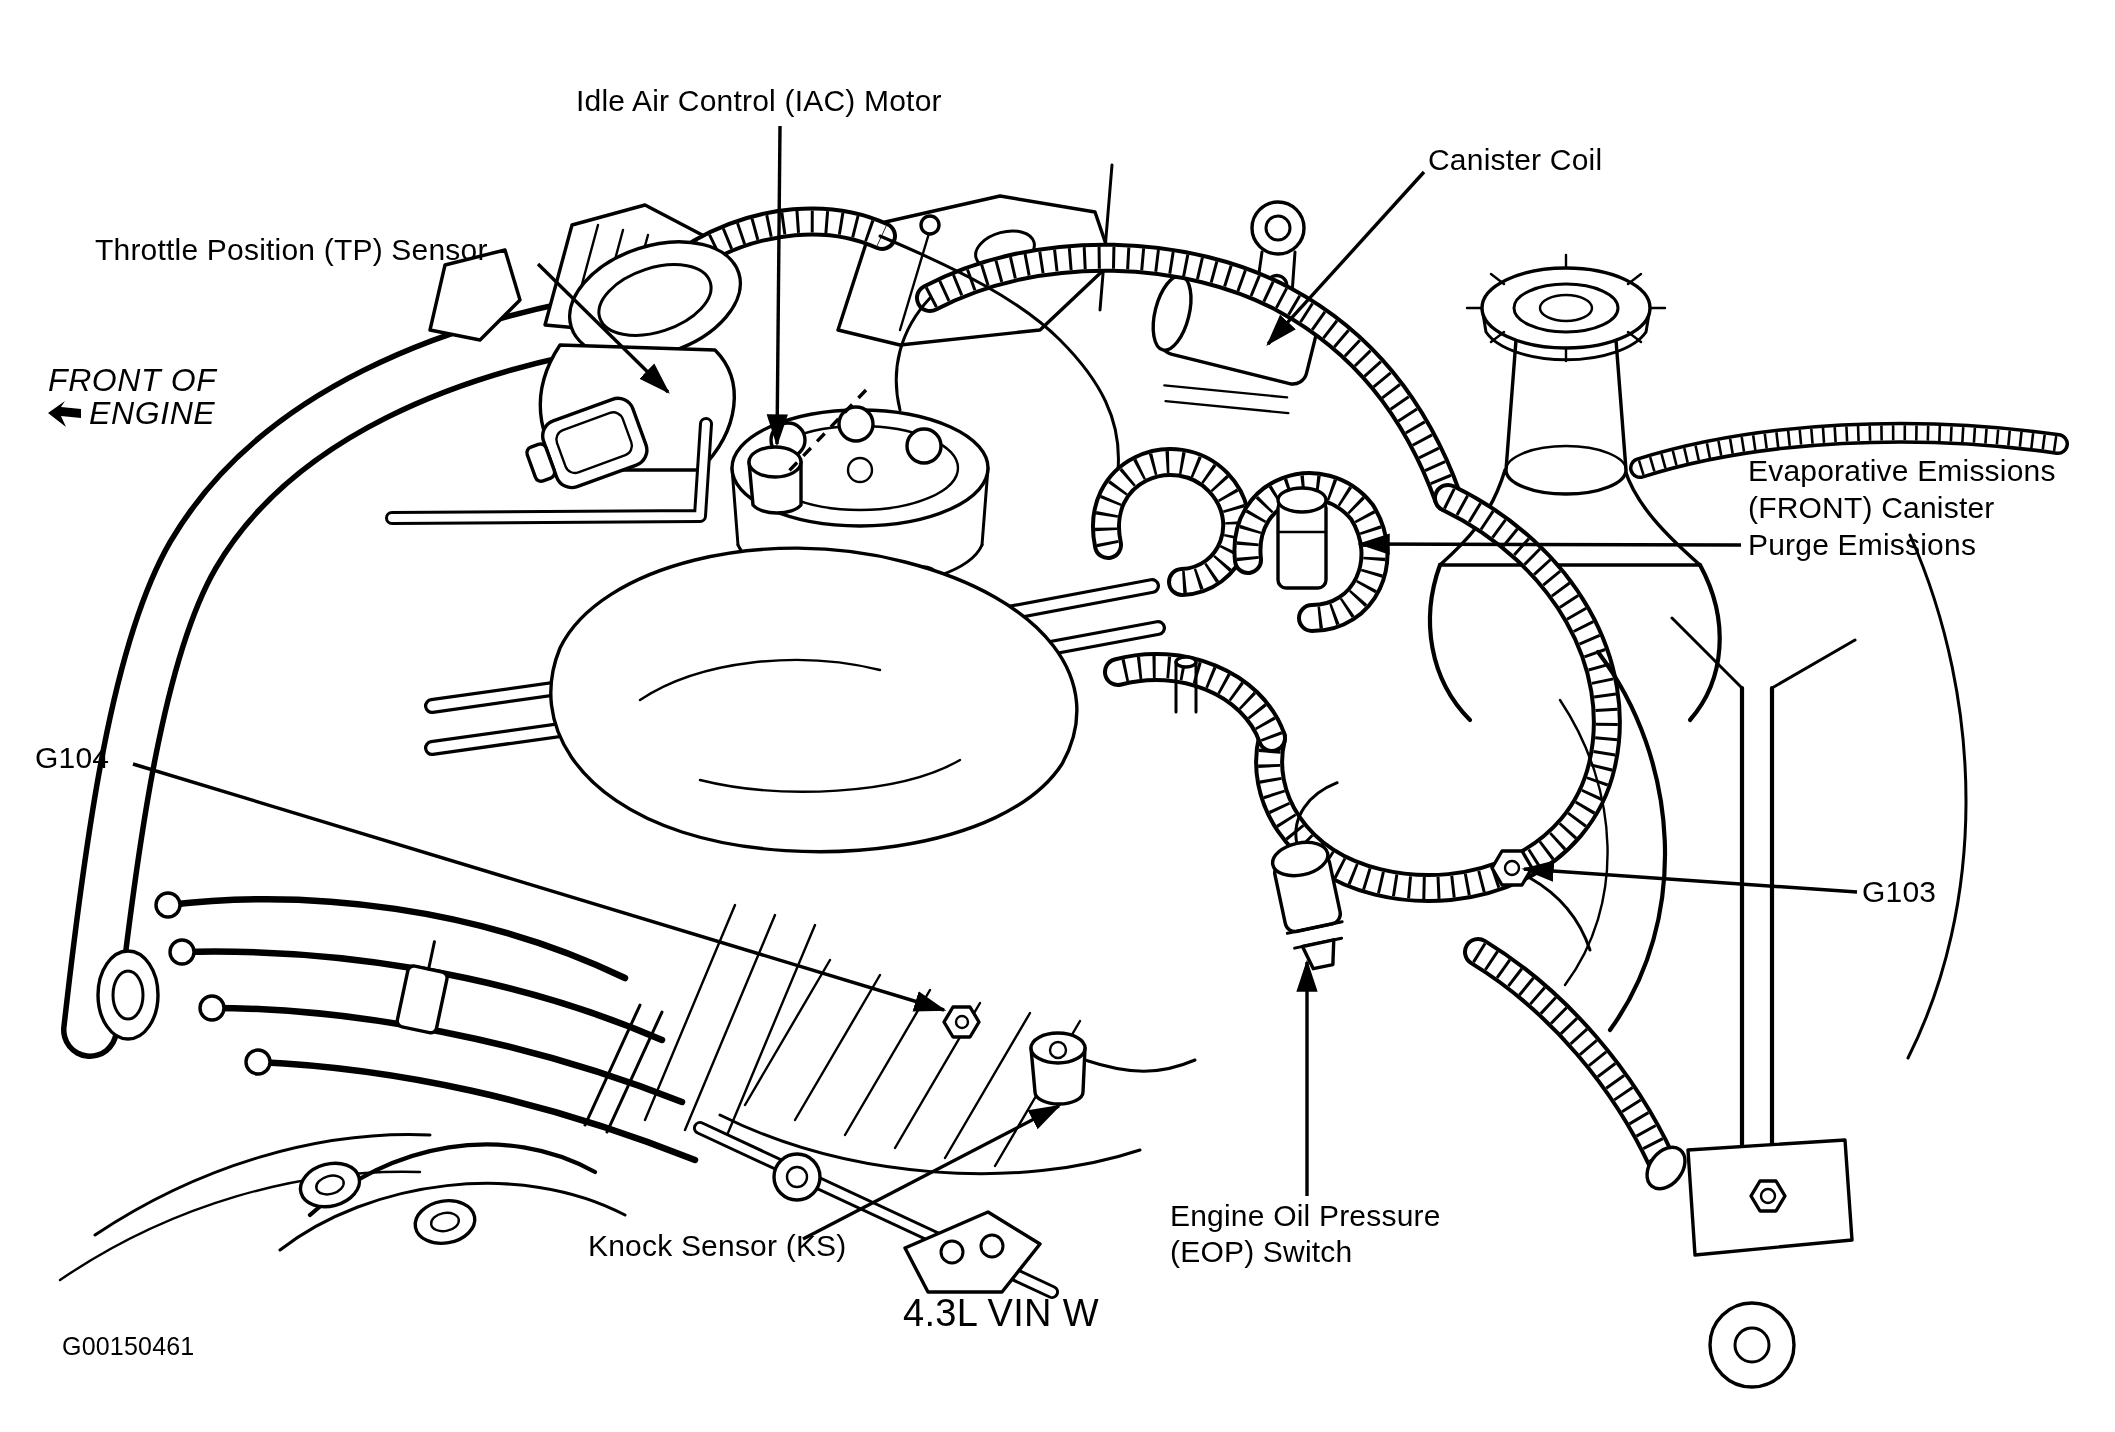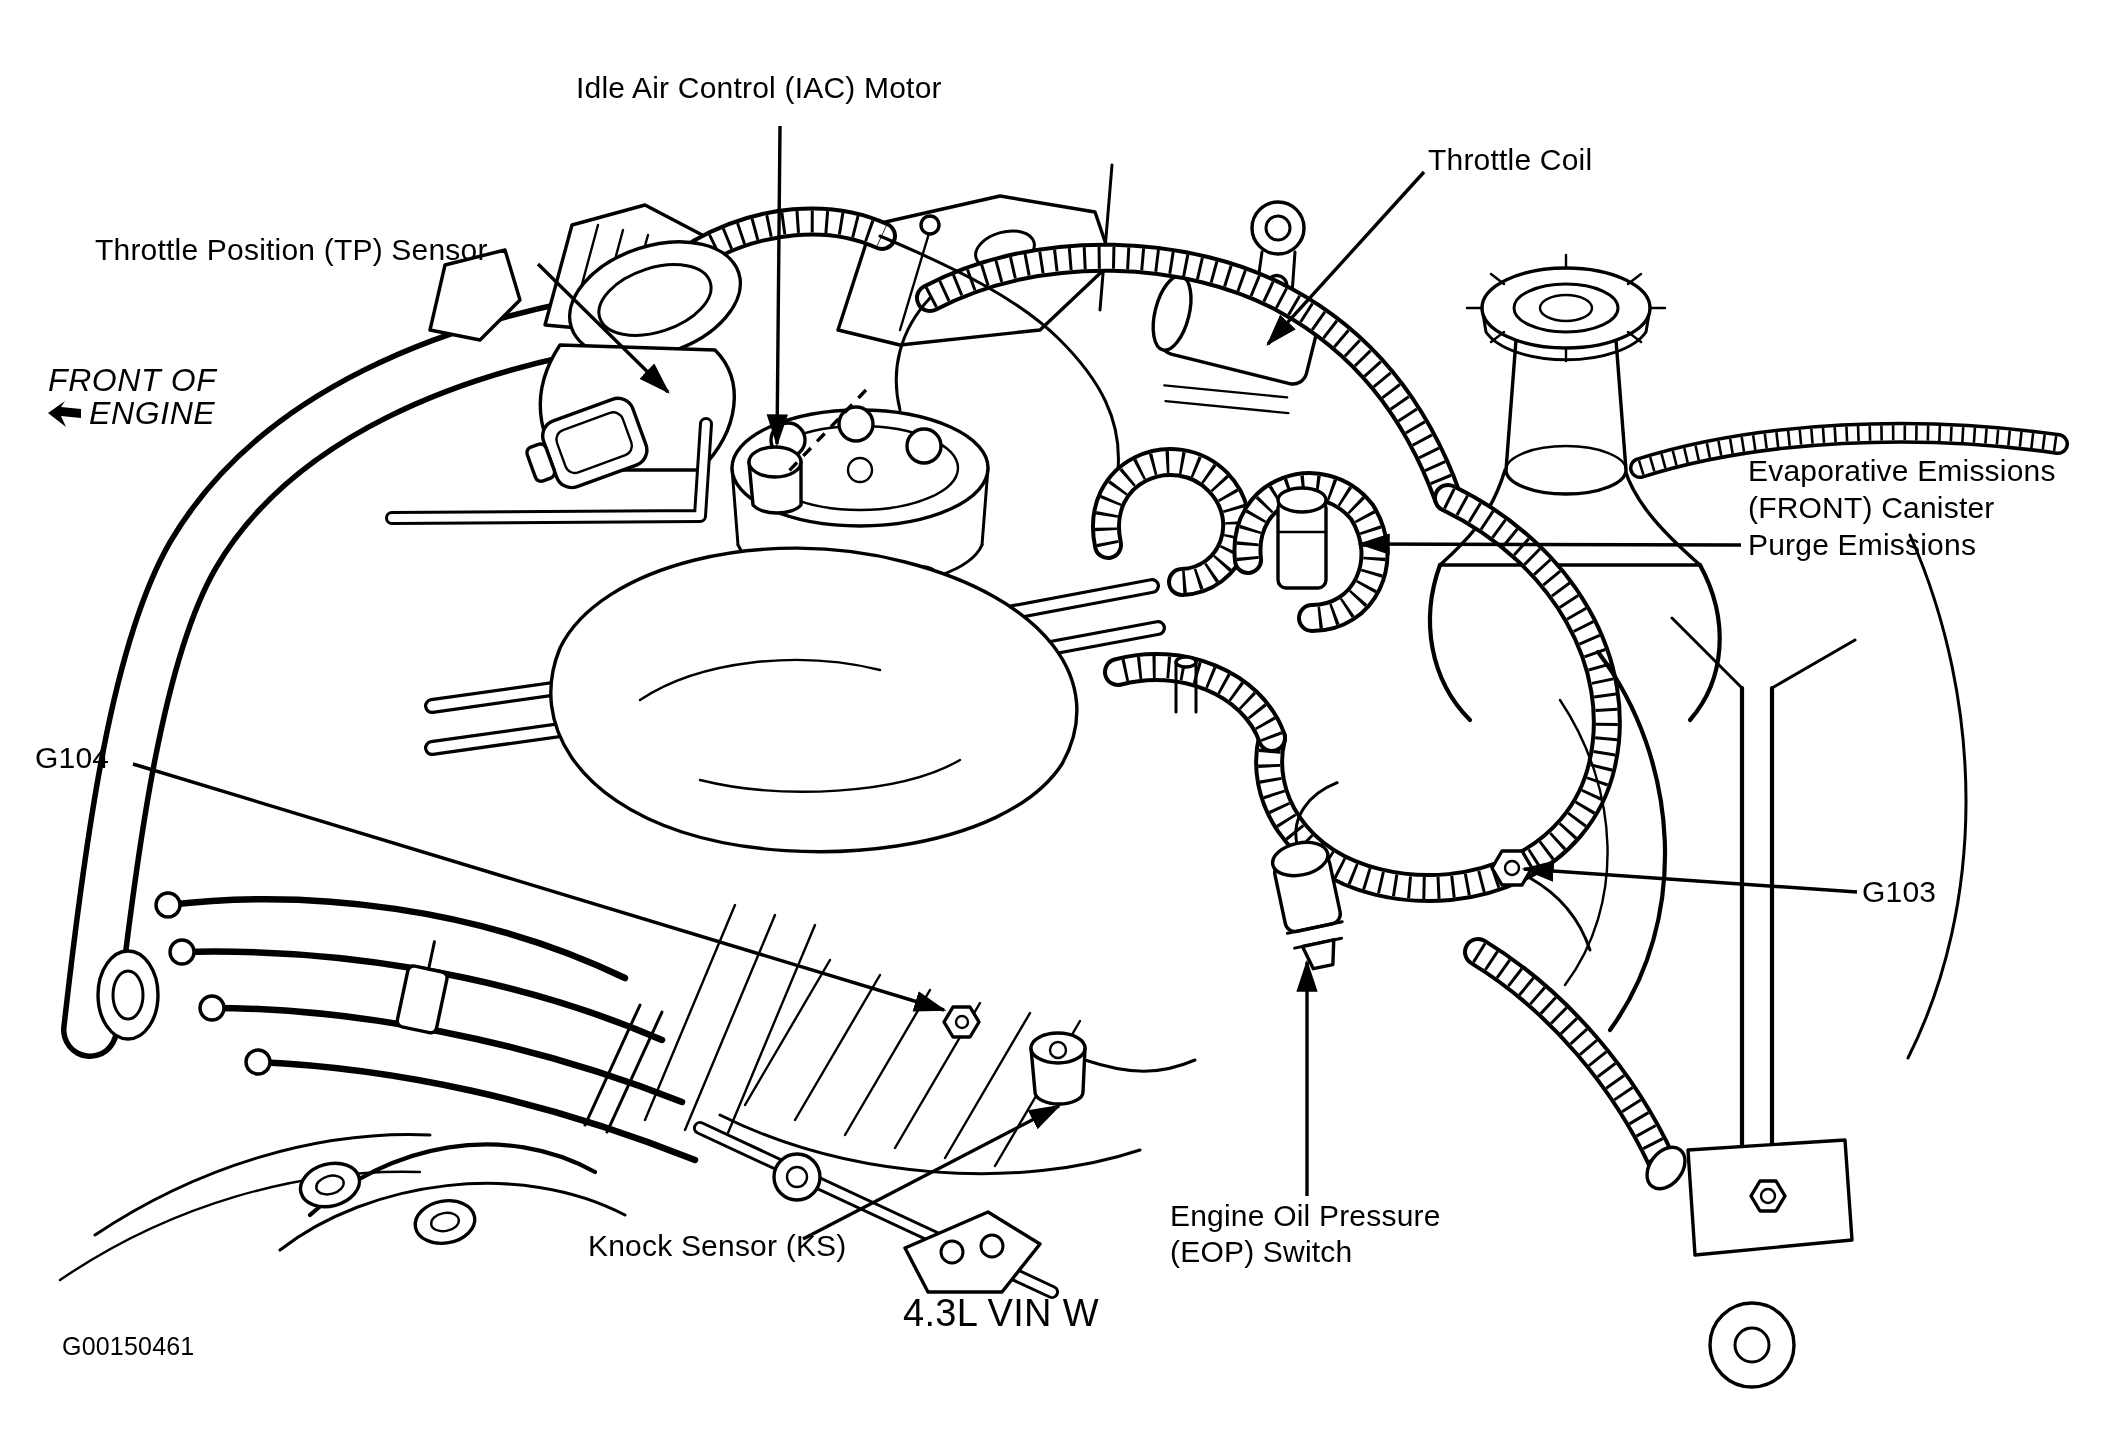--- a/index.html
+++ b/index.html
@@ -277,25 +277,25 @@
       <line class="leader" x1="538" y1="264" x2="668" y2="392" marker-end="url(#arr)"></line>
       <line class="leader" x1="1424" y1="172" x2="1268" y2="344" marker-end="url(#arr)"></line>
       <line class="leader" x1="1741" y1="545" x2="1360" y2="544" marker-end="url(#arr)"></line>
       <line class="leader" x1="133" y1="764" x2="944" y2="1010" marker-end="url(#arr)"></line>
       <line class="leader" x1="1857" y1="892" x2="1524" y2="869" marker-end="url(#arr)"></line>
       <line class="leader" x1="803" y1="1239" x2="1059" y2="1106" marker-end="url(#arr)"></line>
       <line class="leader" x1="1307" y1="1196" x2="1307" y2="962" marker-end="url(#arr)"></line>
     </g>
   </svg>
 
-  <div class="callout" style="left:576px;top:70px">Idle Air Control (IAC) Motor</div>
+  <div class="callout" style="left:576px;top:83px">Idle Air Control (IAC) Motor</div>
 
   <div class="callout" style="left:95px;top:232px">Throttle Position (TP) Sensor</div>
 
-  <div class="callout" style="left:1428px;top:142px">Throttle Coil</div>
+  <div class="callout" style="left:1428px;top:142px">Canister Coil</div>
 
   <div class="callout front" style="left:48px;top:364px">
     <span class="cl-line">FRONT OF</span>
     <span class="cl-line"><svg class="front-arrow" width="34" height="26" viewBox="0 0 34 26">
           <path d="M33,8 L13,6 L17,0 L0,12 L18,26 L13,15 L33,17 Z" fill="#000"></path>
         </svg><span>ENGINE</span></span>
   </div>
 
   <div class="callout" style="left:1748px;top:452px; line-height:37px">
     <span class="cl-line">Evaporative Emissions</span>

